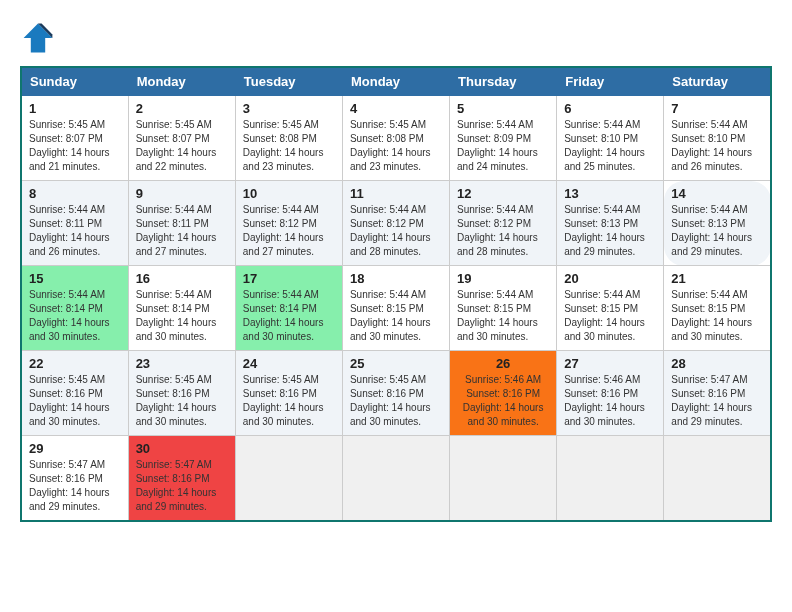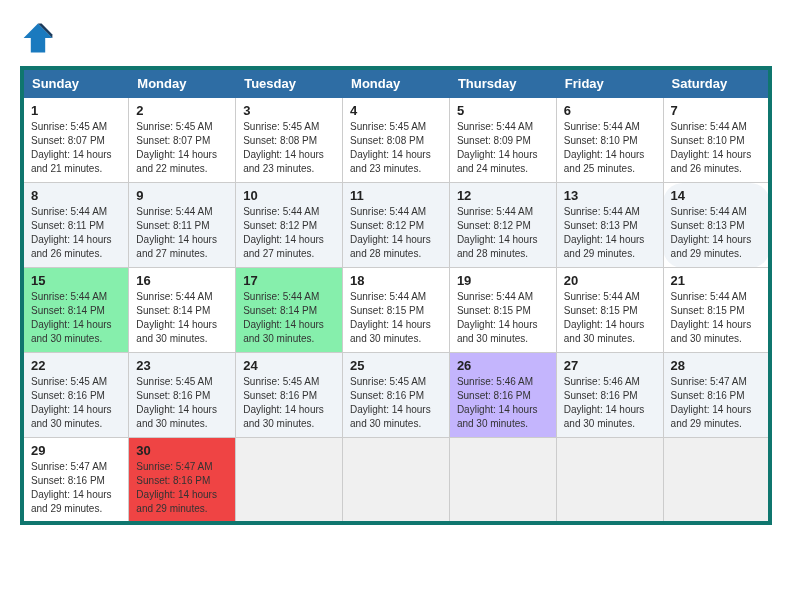--- a/index.html
+++ b/index.html
@@ -40,21 +40,21 @@
       font-weight: bold;
       color: #1a3a5c;
     }
     .location-title {
       font-size: 14px;
       color: #333;
     }
     .calendar {
       width: 100%;
       border-collapse: collapse;
-      border: 4px solid #0f766e;
+      border: 2px solid #0f766e;
     }
     .calendar th {
       background-color: #2e6da4;
       color: #fff;
       font-size: 13px;
       font-weight: bold;
       padding: 6px 8px;
       text-align: left;
       border: 1px solid #2e6da4;
     }
@@ -325,21 +325,21 @@
         </div>
       </td>
         <td style="background: rgb(240, 244, 248);">
         <span class="day-num">25</span>
         <div class="day-info">
           Sunrise: 5:45 AM<br>
           Sunset: 8:16 PM<br>
           Daylight: 14 hours and 30 minutes.
         </div>
       </td>
-        <td style="background: #c4b5fd;">
+        <td style="background: #f97316; text-align: center;">
         <span class="day-num">26</span>
         <div class="day-info">
           Sunrise: 5:46 AM<br>
           Sunset: 8:16 PM<br>
           Daylight: 14 hours and 30 minutes.
         </div>
       </td>
         <td style="background: rgb(240, 244, 248);">
         <span class="day-num">27</span>
         <div class="day-info">

